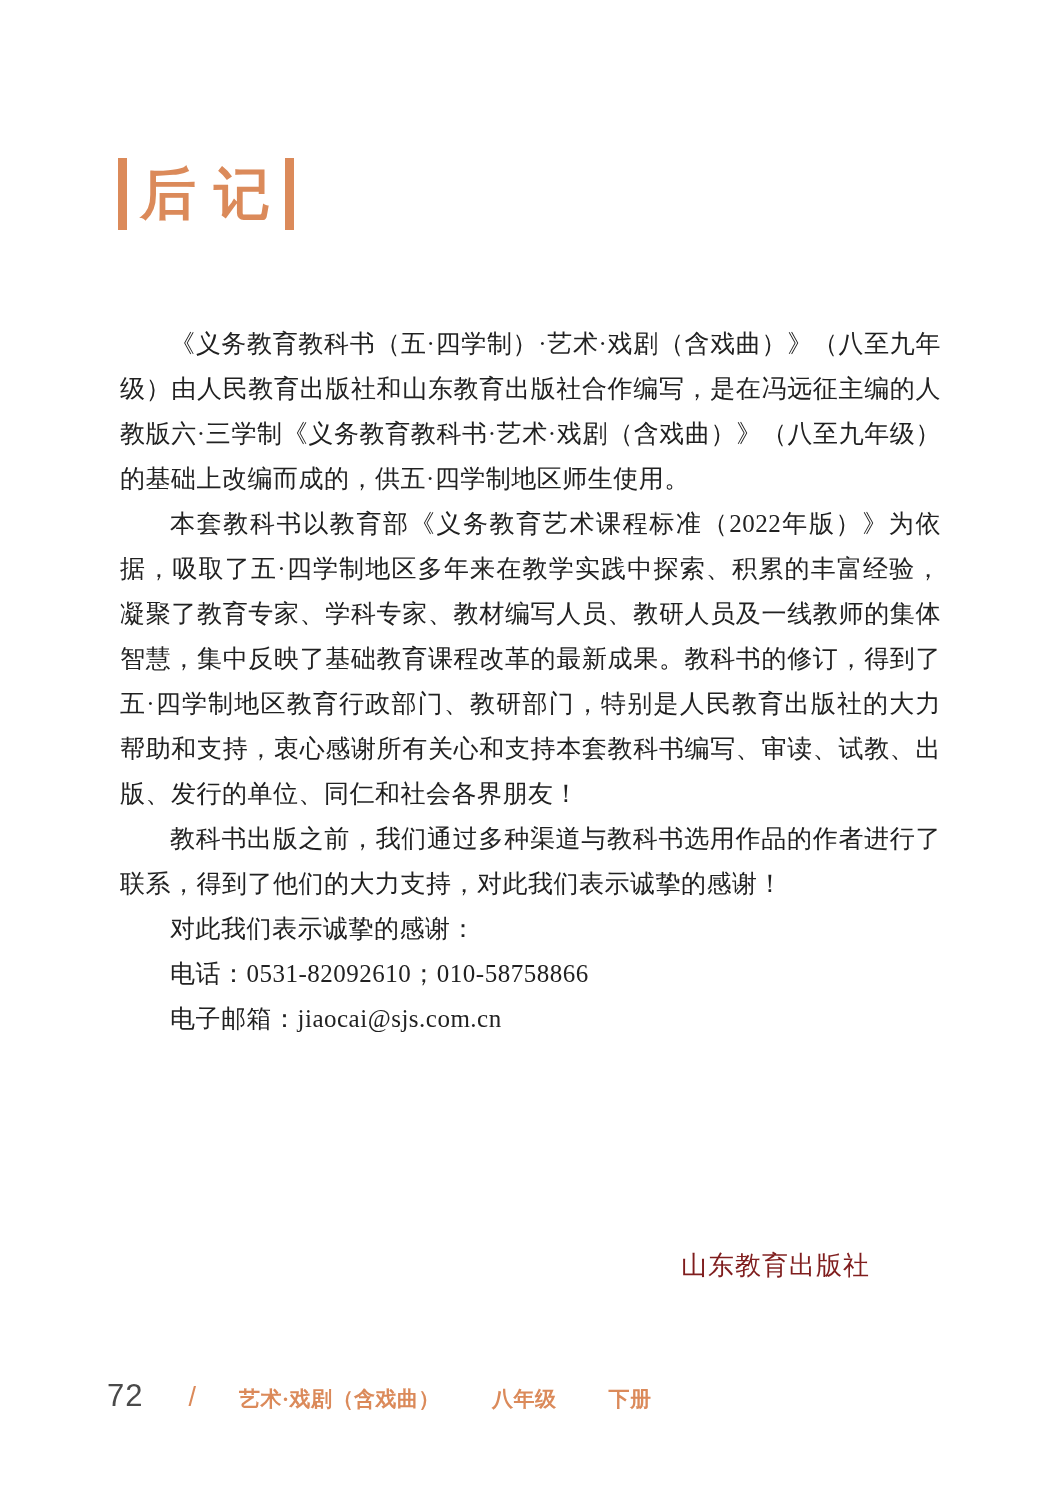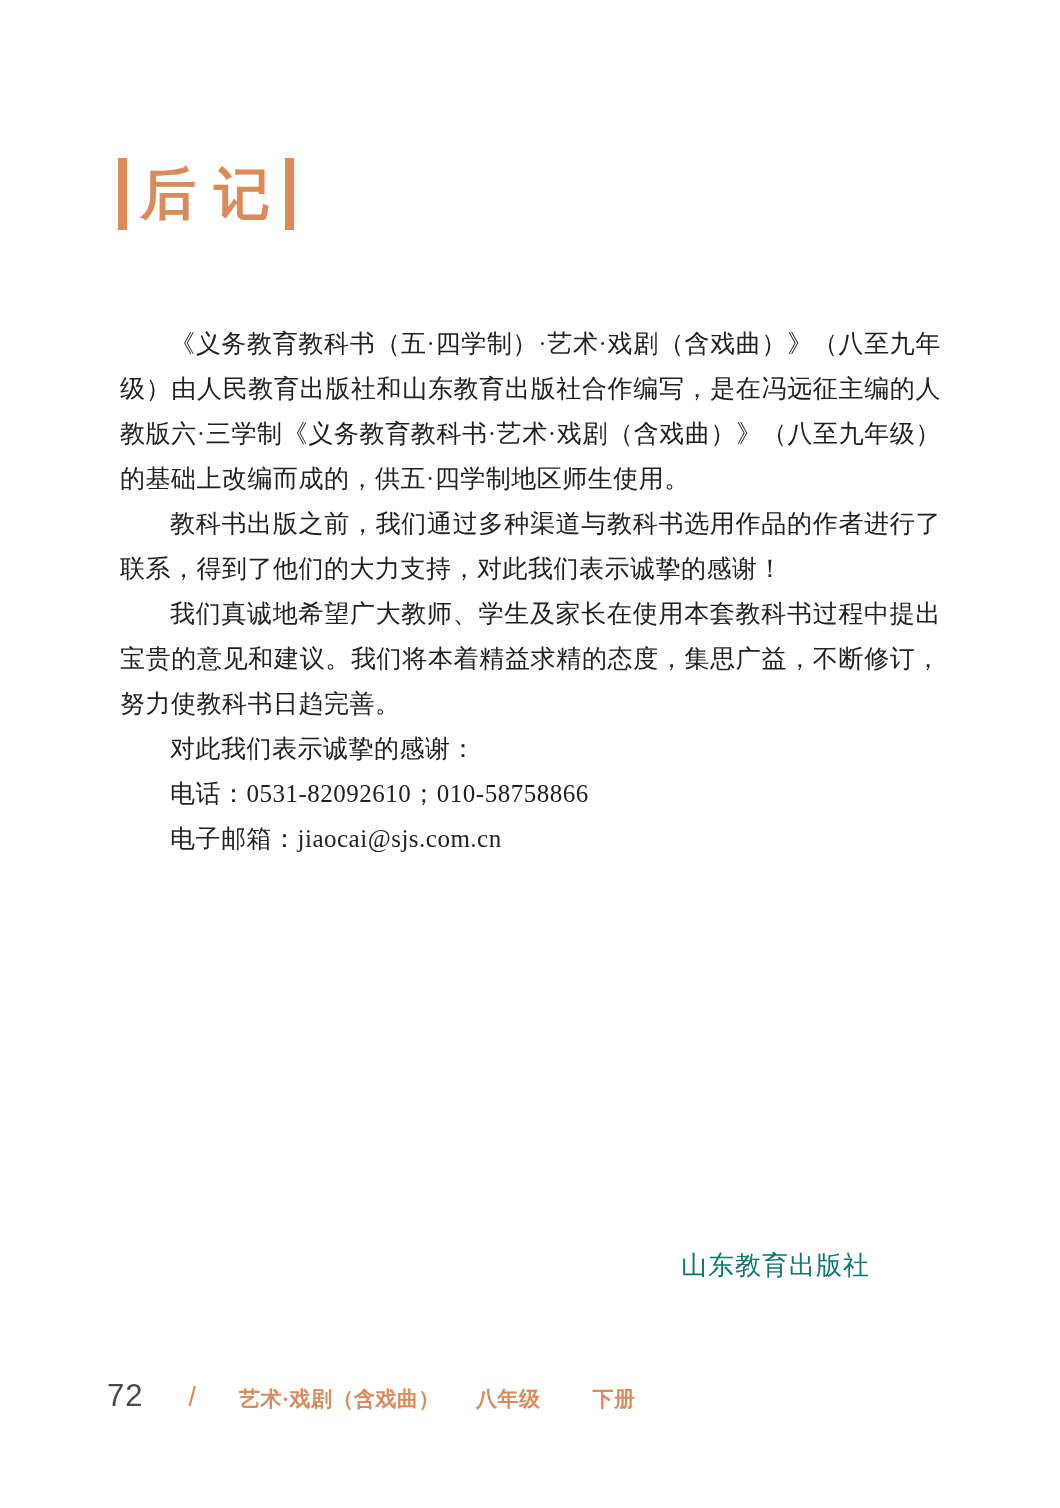--- a/index.html
+++ b/index.html
@@ -61,21 +61,21 @@
     white-space: nowrap;
   }
   
   .publisher {
     position: absolute;
     top: 1248px;
     right: 190px;
     font-family: "Liberation Sans", "DejaVu Sans", sans-serif;
     font-size: 26px;
     letter-spacing: 1px;
-    color: #0f766e;
+    color: #7f1d1d;
   }
   
   .footer {
     position: absolute;
     top: 1378px;
     left: 107px;
     display: flex;
     align-items: baseline;
     gap: 36px;
   }
@@ -90,38 +90,38 @@
     font-size: 27px;
     margin: 0 7px 0 9px;
     font-family: "Liberation Sans", "DejaVu Sans", sans-serif;
   }
   .footer-book, .footer-grade, .footer-volume {
     color: var(--accent);
     font-weight: bold;
     font-size: 21px;
     letter-spacing: 0.5px;
   }
-  .footer-grade { }
+  .footer-grade { margin-left: 16px; }
   .footer-volume { margin-left: 16px; }
 </style>
 </head>
 <body>
 
 <div class="page">
 
   <div class="title-block">
     <span class="title-bar"></span>
     <h1 class="title-text">后 记</h1>
     <span class="title-bar"></span>
   </div>
 
   <div class="content">
     <p class="body-para">《义务教育教科书（五·四学制）·艺术·戏剧（含戏曲）》（八至九年级）由人民教育出版社和山东教育出版社合作编写，是在冯远征主编的人教版六·三学制《义务教育教科书·艺术·戏剧（含戏曲）》（八至九年级）的基础上改编而成的，供五·四学制地区师生使用。</p>
+    <p class="body-para">本套教科书以教育部《义务教育艺术课程标准（2022年版）》为依据，吸取了五·四学制地区多年来在教学实践中探索、积累的丰富经验，凝聚了教育专家、学科专家、教材编写人员、教研人员及一线教师的集体智慧，集中反映了基础教育课程改革的最新成果。教科书的修订，得到了五·四学制地区教育行政部门、教研部门，特别是人民教育出版社的大力帮助和支持，衷心感谢所有关心和支持本套教科书编写、审读、试教、出版、发行的单位、同仁和社会各界朋友！</p>
     <p class="body-para">教科书出版之前，我们通过多种渠道与教科书选用作品的作者进行了联系，得到了他们的大力支持，对此我们表示诚挚的感谢！</p>
-    <p class="body-para">我们真诚地希望广大教师、学生及家长在使用本套教科书过程中提出宝贵的意见和建议。我们将本着精益求精的态度，集思广益，不断修订，努力使教科书日趋完善。</p>
     <p class="contact-line">对此我们表示诚挚的感谢：</p>
     <p class="contact-line">电话：0531-82092610；010-58758866</p>
     <p class="contact-line">电子邮箱：jiaocai@sjs.com.cn</p>
   </div>
 
   <div class="publisher">山东教育出版社</div>
 
   <div class="footer">
     <span class="footer-page-num">72</span>
     <span class="footer-sep">/</span>

